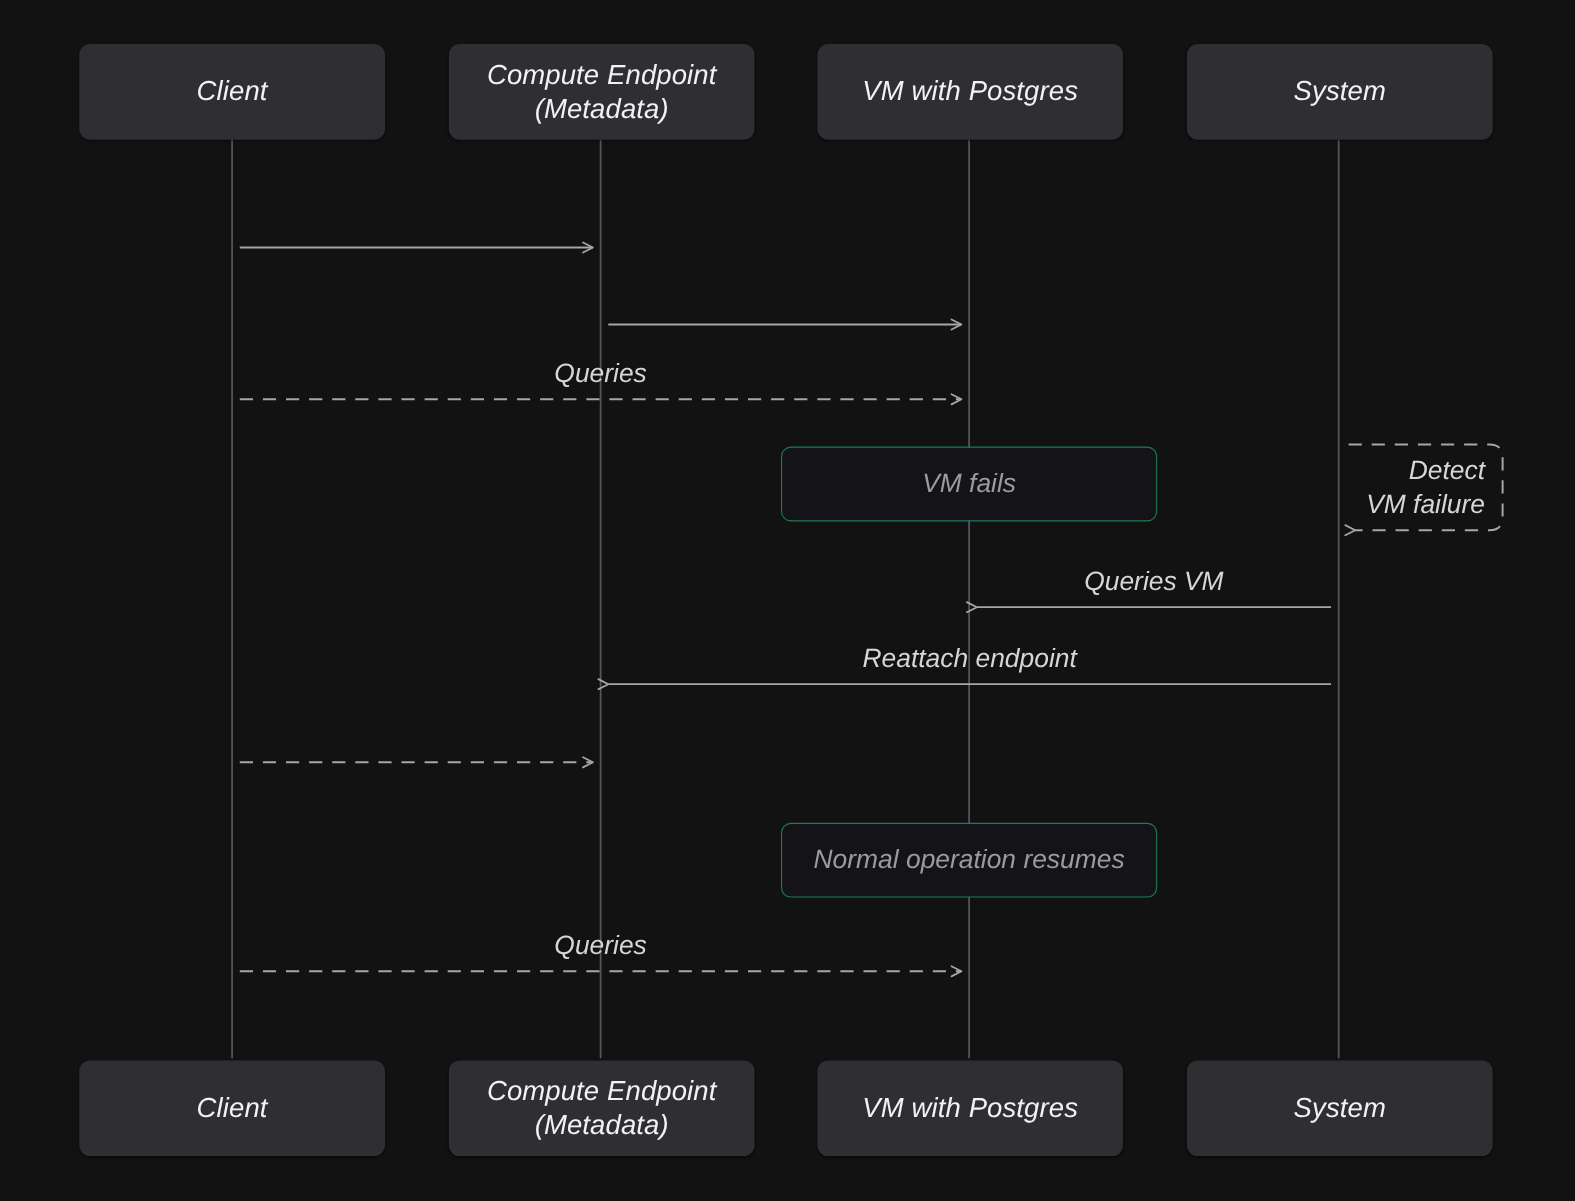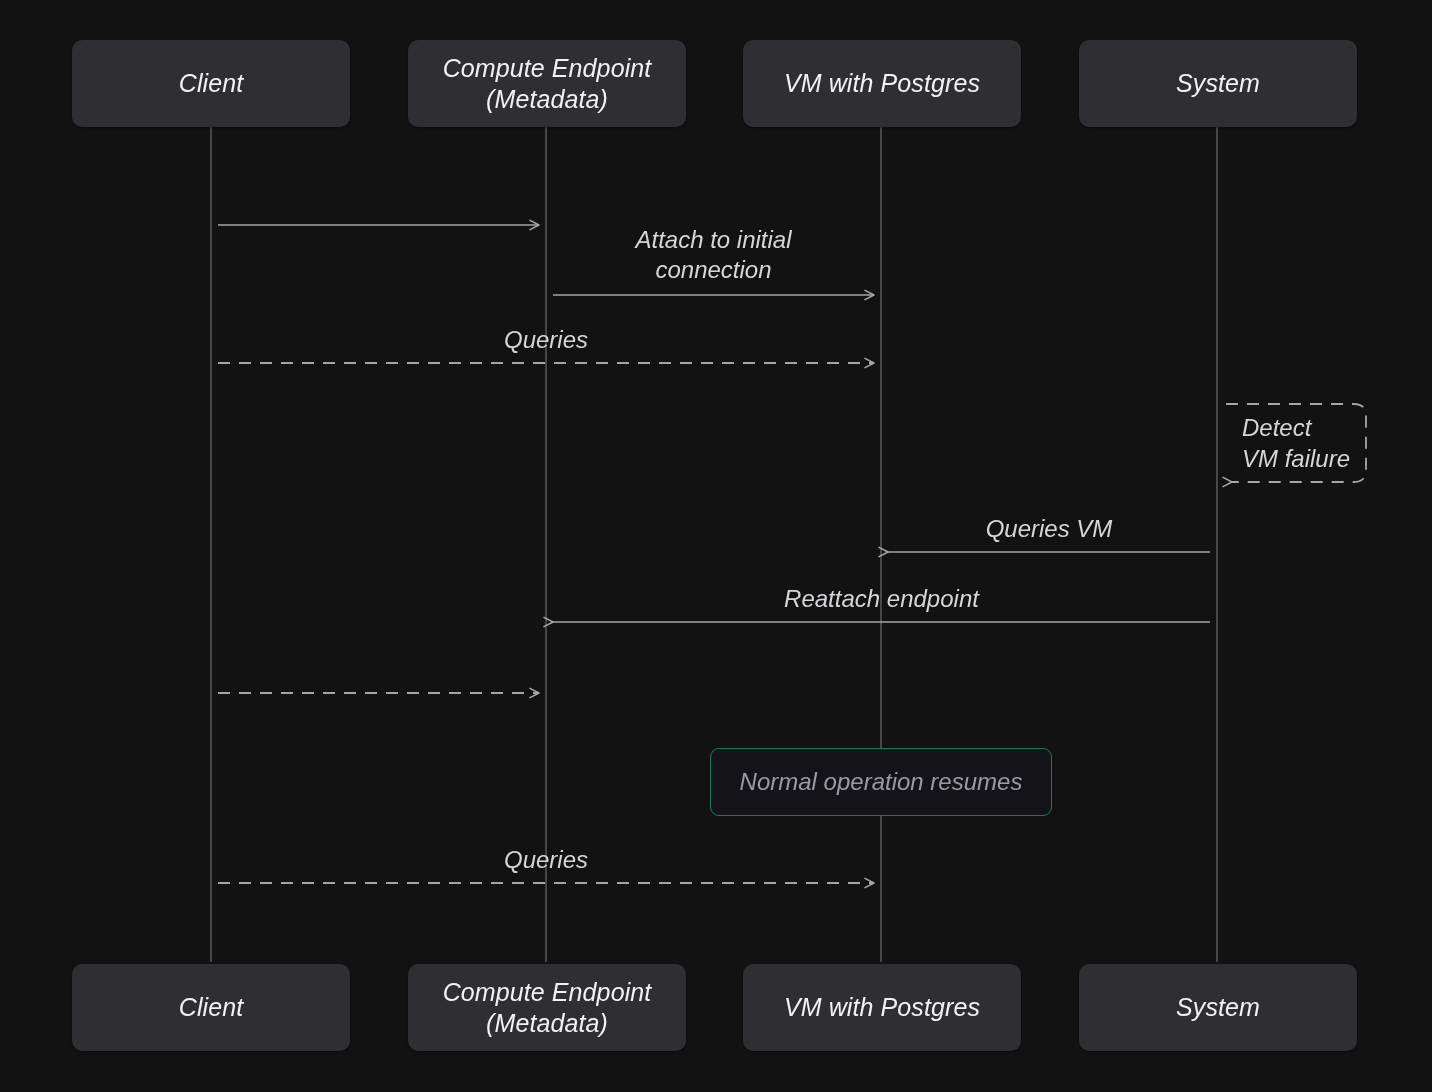--- a/index.html
+++ b/index.html
@@ -69,21 +69,21 @@
     text-align: center;
     font-family: "Liberation Sans", sans-serif;
     white-space: pre-line;
     pointer-events: none;
   }
   .loop-label {
     position: absolute;
     color: #d6d6da;
     font-size: 24px;
     line-height: 31px;
-    text-align: left;
+    text-align: right;
     font-family: "Liberation Sans", sans-serif;
     white-space: pre-line;
   }
 </style>
 </head>
 <body>
 
 <div id="diagram-root">
 
   <svg class="layer" viewBox="0 0 1432 1092">
@@ -130,31 +130,30 @@
   <div class="participant-box" style="left: 743px; top: 40px; width: 278px; height: 87px; white-space: pre-line;">VM with Postgres</div>
   <div class="participant-box" style="left: 1079px; top: 40px; width: 278px; height: 87px; white-space: pre-line;">System</div>
 
   <div class="participant-box" style="left: 72px; top: 964px; width: 278px; height: 87px; white-space: pre-line;">Client</div>
   <div class="participant-box" style="left: 408px; top: 964px; width: 278px; height: 87px; white-space: pre-line;">Compute Endpoint
 (Metadata)</div>
   <div class="participant-box" style="left: 743px; top: 964px; width: 278px; height: 87px; white-space: pre-line;">VM with Postgres</div>
   <div class="participant-box" style="left: 1079px; top: 964px; width: 278px; height: 87px; white-space: pre-line;">System</div>
 
 
-  <div class="msg-label" style="left: 553px; top: 225px; width: 321px; white-space: pre-line;">Attach to initial
-connection</div>
 
   <div class="msg-label" style="left: 218px; top: 325px; width: 656px; white-space: pre-line;">Queries</div>
 
   <div class="msg-label" style="left: 888px; top: 514px; width: 322px; white-space: pre-line;">Queries VM</div>
 
   <div class="msg-label" style="left: 553px; top: 584px; width: 657px; white-space: pre-line;">Reattach endpoint</div>
 
 
   <div class="msg-label" style="left: 218px; top: 845px; width: 656px; white-space: pre-line;">Queries</div>
 
   <div class="loop-label" style="left: 1226px; top: 404px; width: 140px; height: 78px; display: flex; align-items: center; justify-content: center; white-space: pre-line;">Detect
 VM failure</div>
 
+  <div class="note-box" style="left:710px; top:406px; width:342px; height:68px;">VM fails</div>
 
   <div class="note-box" style="left:710px; top:736px; width:342px; height:68px;margin-top:12px;">Normal operation resumes</div>
 
 </div>
 
 </body></html>

